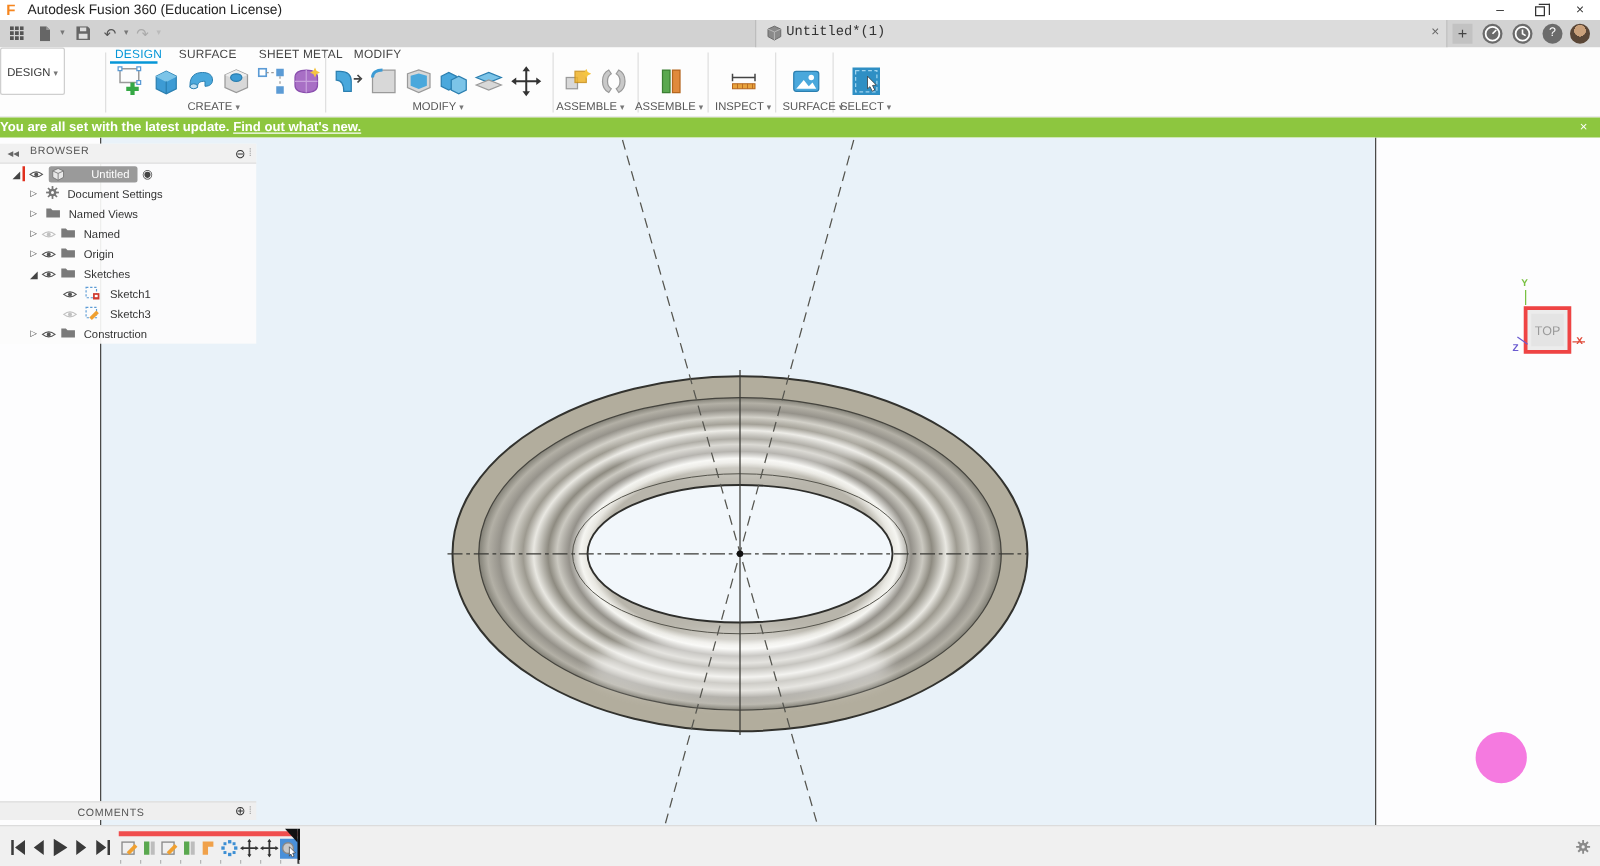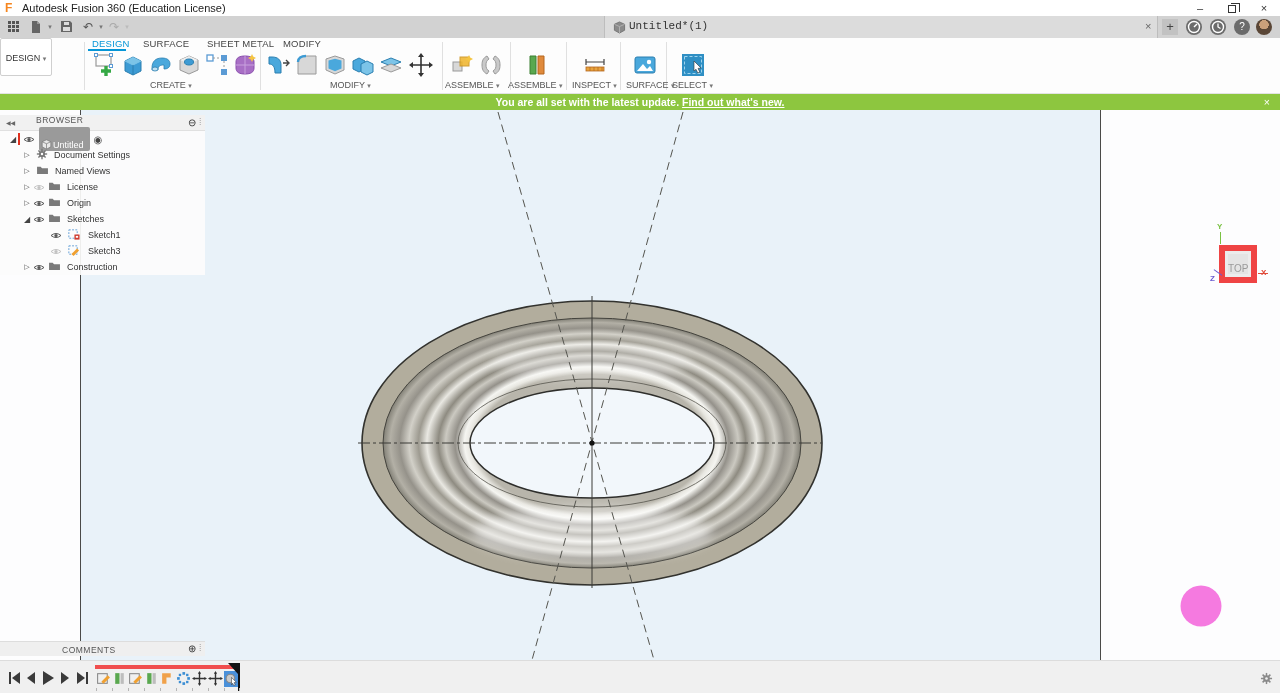--- a/index.html
+++ b/index.html
@@ -45,47 +45,47 @@
   .ribbon-tab { top:0; font-size:9.5px; color:#444; letter-spacing:.2px; }
   .ribbon-tab.active { color:#0696d7; }
   #solid-underline { left:88px; top:11px; width:38px; height:2px; background:#0696d7; }
   .tool-icon { top:14px; width:26px; height:26px; }
   .tool-icon svg { display:block; }
   .group-label { top:42px; font-size:9px; color:#555; white-space:nowrap; }
   .ribbon-sep { top:4px; width:1px; height:48px; background:#e0e0e0; }
 
   
   #banner { left:0; top:94px; width:1280px; height:28px; background:#8dc63f;
-    color:#fff; font-size:10.5px; font-weight:bold; line-height:16px; text-align:center; }
+    color:#fff; font-size:10.5px; font-weight:bold; line-height:16px; text-align:left; }
   #banner a { color:#fff; text-decoration:underline; cursor:pointer; }
   #banner-close { position:absolute; right:10px; top:0; font-weight:normal; }
 
   
   #canvas-wrap { left:0; top:110px; width:1280px; height:550px; background:#fdfdfe; }
   #canvas-svg { position:absolute; left:0; top:0; }
 
   
   #viewcube { left:1219px; top:135px; width:38px; height:38px; background:#ececec;
-    border:6px solid #ef4444; }
+    border:3px solid #ef4444; }
   #viewcube-face { position:absolute; left:3px; top:3px; right:3px; bottom:3px;
     background:#e4e4e4; color:#9a9a9a; font-size:10px; text-align:center; line-height:30px; }
   .axis-label { font-size:8px; font-weight:bold; }
 
   
   #browser-panel { left:0px; top:115px; width:205px; background:rgba(252,252,252,.92); }
   #browser-header { position:relative; height:16px; background:#f1f1f1;
     border-bottom:1px solid #e0e0e0; font-size:8.5px; color:#555; }
   .tree-row { position:relative; height:16px; font-size:9px; color:#333;
     display:flex; align-items:center; }
   .tw { display:inline-block; }
   .arrow { width:10px; text-align:center; font-size:7px; color:#444; }
   .eye svg, .dim-eye svg { display:block; }
   .dim-eye { opacity:.35; }
   #untitled-chip { background:#9a9a9a; color:#fff; border-radius:2px;
-    padding:12px 6px 1px 2px; display:flex; align-items:center; gap:1px; }
+    padding:1px 6px 1px 2px; display:flex; align-items:center; gap:21px; }
   .red-flag { width:2px; height:12px; background:#e0301e; margin-right:3px; }
 
   
   #comments-panel { left:0; top:641px; width:205px; height:15px; background:#efefef;
     border-top:1px solid #ddd; font-size:8.5px; color:#555; }
 
   
   #bottombar { left:0; top:660px; width:1280px; height:33px; background:#f0f0f0;
     border-top:1px solid #dcdcdc; }
   .pb { top:10px; width:12px; height:14px; }
@@ -395,21 +395,21 @@
     <span class="axis-label abs" style="left:1261px; top:158px; color:#e04b3a;">X</span>
     <div class="abs" style="left:1258px; top:163px; width:10px; height:1px; background:#e04b3a;"></div>
     <span class="axis-label abs" style="left:1210px; top:164px; color:#6a5ad0;">Z</span>
     <div class="abs" style="left:1213px; top:162px; width:10px; height:1px; background:#6a5ad0; transform:rotate(35deg);"></div>
 
   </div>
 
   <div id="browser-panel" class="abs">
     <div id="browser-header">
       <span class="abs" style="left:6px; top:4px; font-size:6px; color:#666;">◀◀</span>
-      <span class="abs" style="left:24px; top:0; letter-spacing:.5px;margin-left:12px;">BROWSER</span>
+      <span class="abs" style="left:24px; top:0; letter-spacing:.5px;">BROWSER</span>
       <span class="abs" style="left:188px; top:2px; font-size:10px; color:#333;">⊖</span>
       <span class="abs" style="left:199px; top:2px; color:#999;">⁞</span>
     </div>
 
     <div class="tree-row">
       <span class="tw arrow" style="margin-left:8px; font-size:8px;">◢</span>
       <span class="tw red-flag"></span>
       <span class="tw eye">
           <svg width="12" height="9" viewBox="0 0 12 9">
             <path d="M1 4.5Q6 .5 11 4.5 6 8.5 1 4.5Z" fill="none" stroke="#555"></path>
@@ -453,21 +453,21 @@
       <span class="tw arrow" style="margin-left:22px;">▷</span>
       <span class="tw dim-eye" style="margin-left:1px;">
           <svg width="12" height="9" viewBox="0 0 12 9">
             <path d="M1 4.5Q6 .5 11 4.5 6 8.5 1 4.5Z" fill="none" stroke="#555"></path>
             <circle cx="6" cy="4.5" r="1.6" fill="#555"></circle>
           </svg>
         </span>
       <span class="tw" style="margin-left:3px;"><svg width="13" height="10" viewBox="0 0 14 11">
             <path d="M1 2h4l1.5 1.5H13V10H1Z" fill="#7a7a7a"></path>
           </svg></span>
-      <span class="tw" style="margin-left:6px;">License</span>
+      <span class="tw" style="margin-left:6px;">Named</span>
     </div>
 
     <div class="tree-row">
       <span class="tw arrow" style="margin-left:22px;">▷</span>
       <span class="tw eye" style="margin-left:1px;">
           <svg width="12" height="9" viewBox="0 0 12 9">
             <path d="M1 4.5Q6 .5 11 4.5 6 8.5 1 4.5Z" fill="none" stroke="#555"></path>
             <circle cx="6" cy="4.5" r="1.6" fill="#555"></circle>
           </svg>
         </span>

